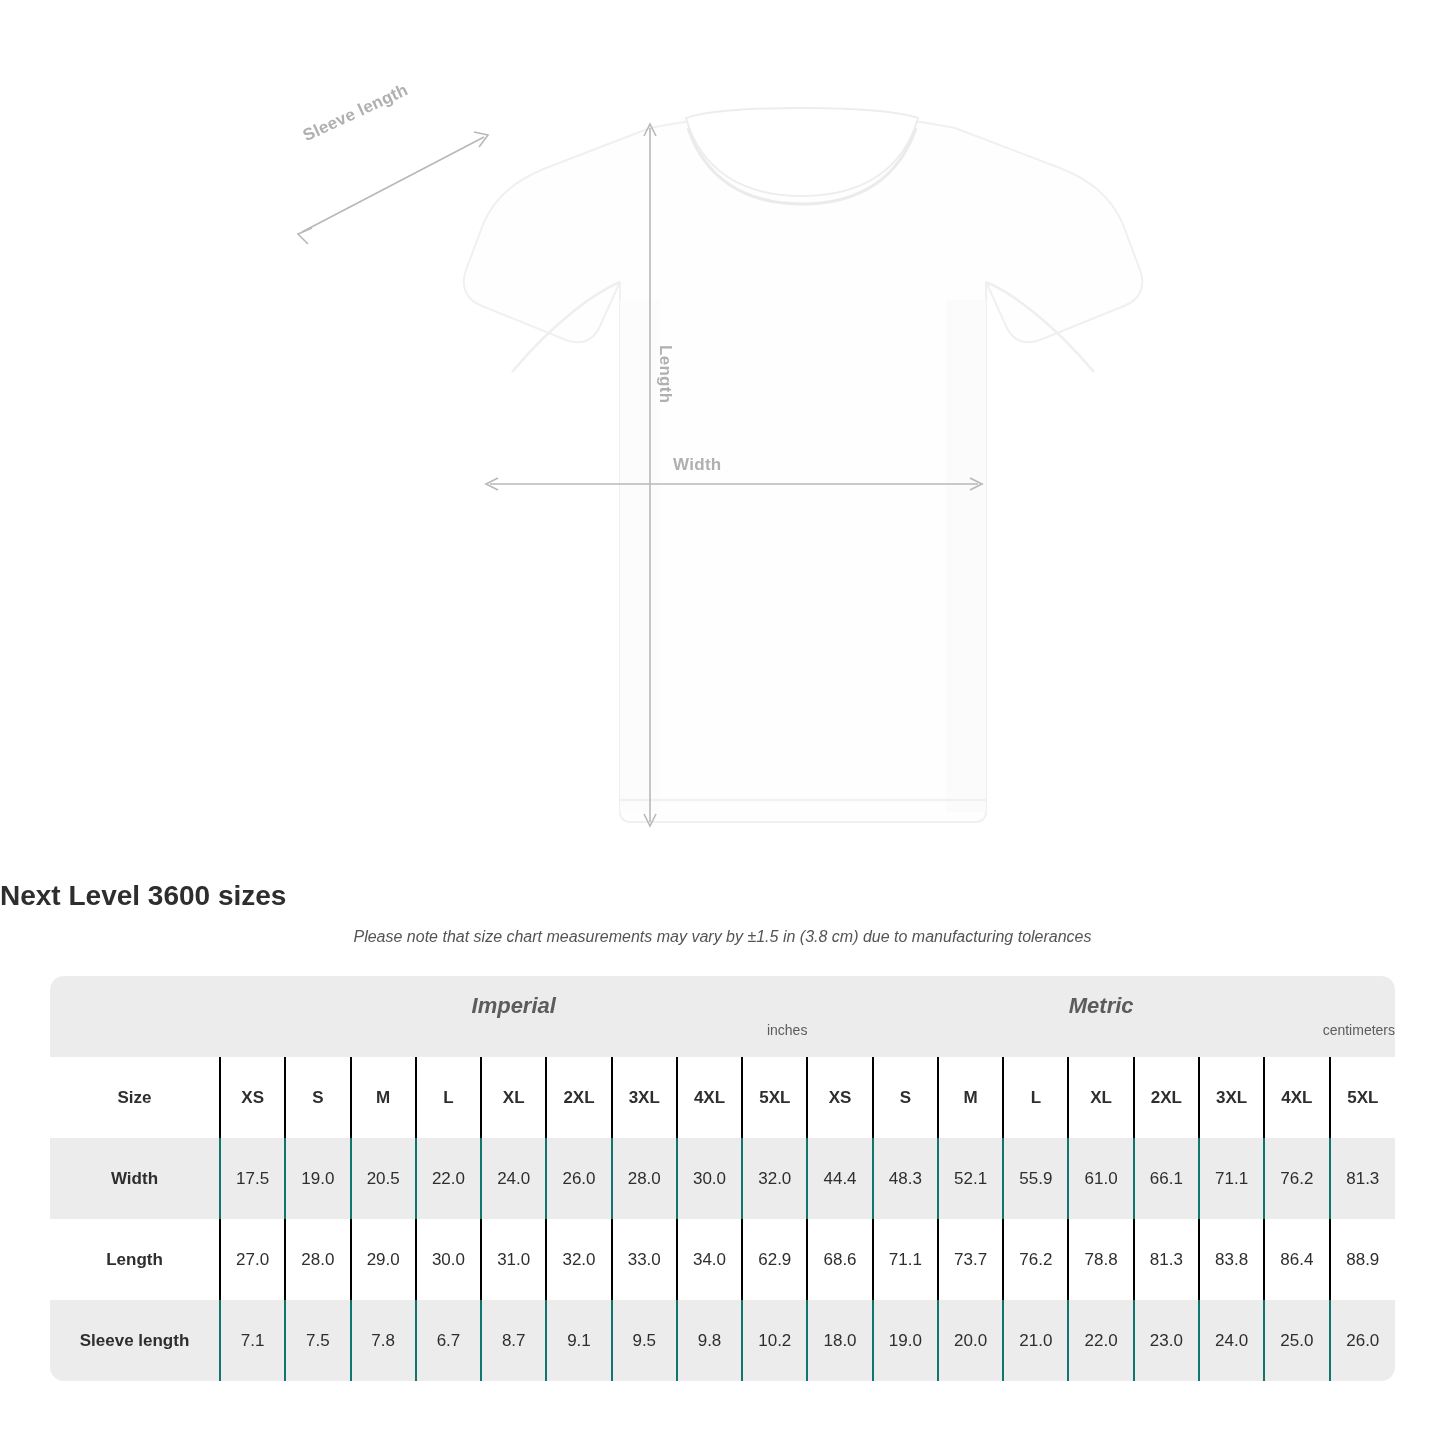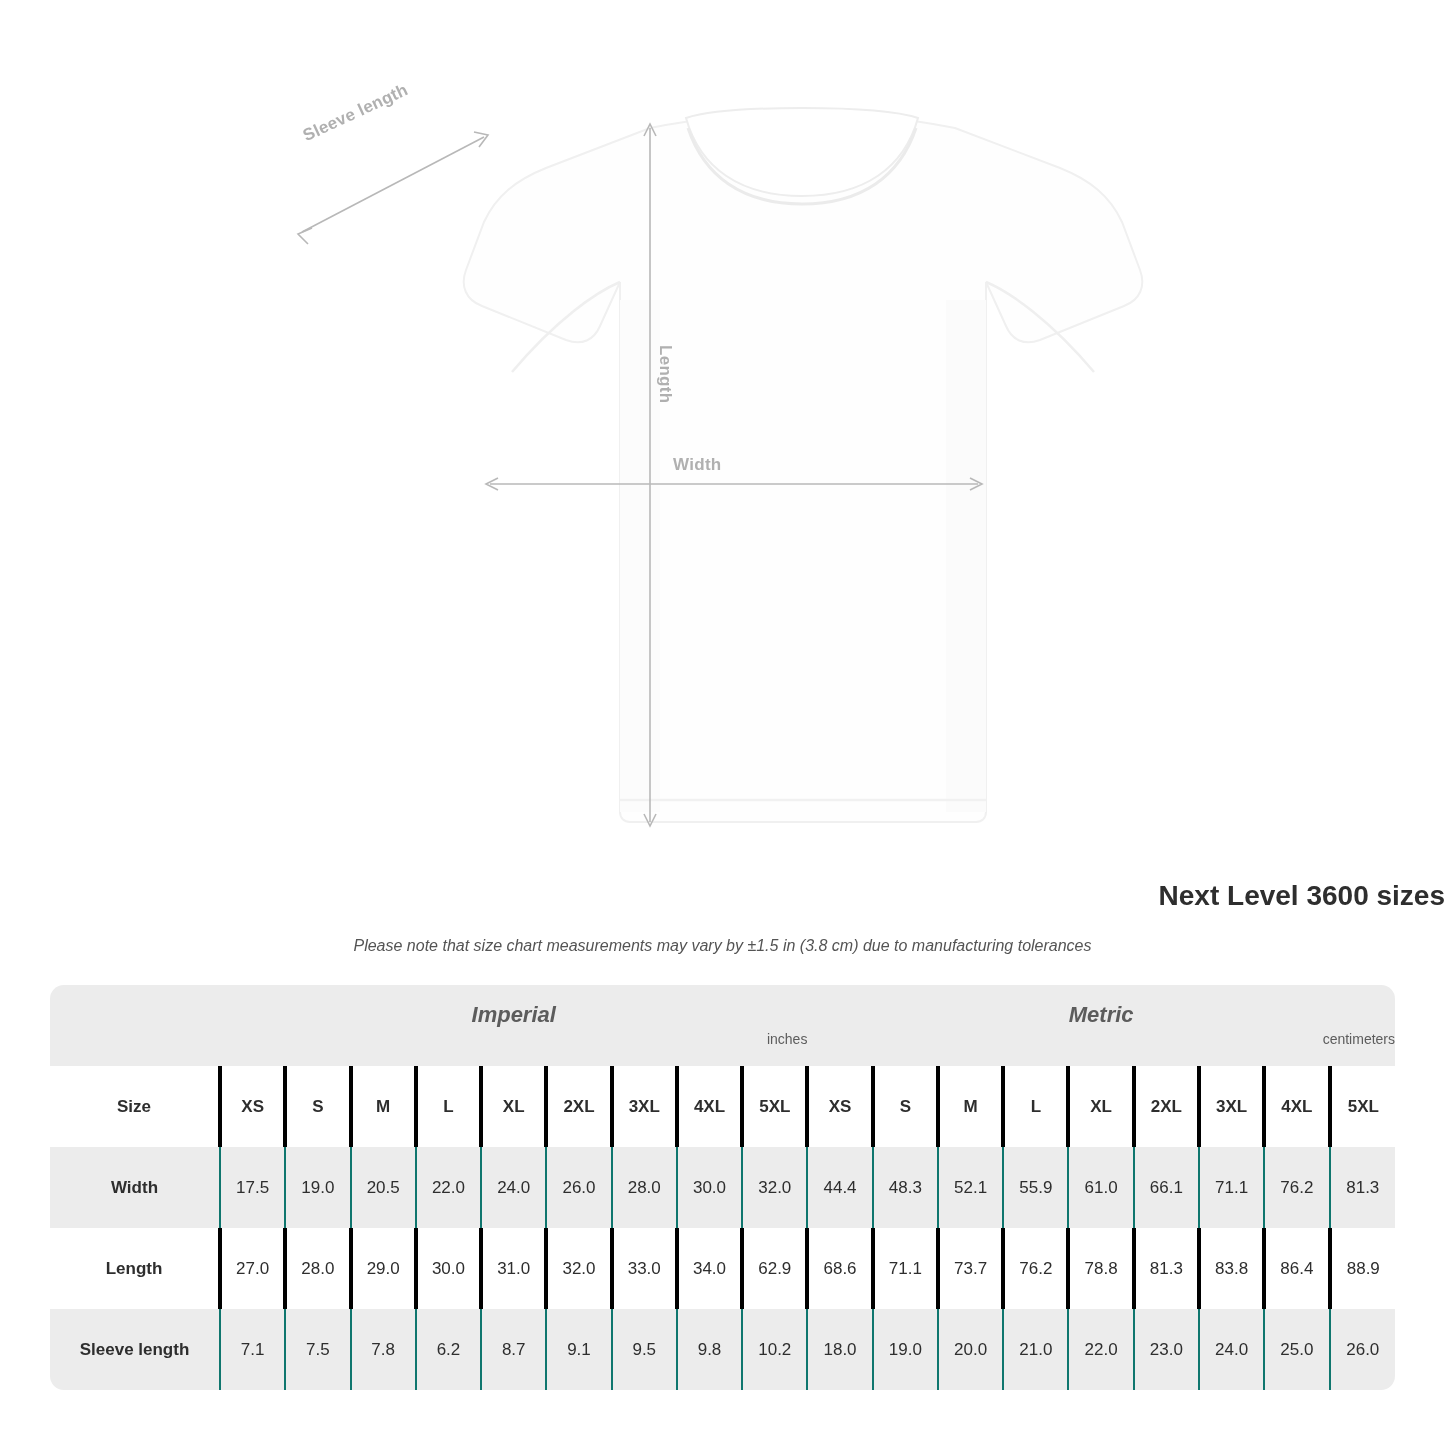--- a/index.html
+++ b/index.html
@@ -54,32 +54,32 @@
     writing-mode: vertical-rl;
     text-orientation: mixed;
   }
   .label-width {
     left: 673px;
     top: 455px;
   }
 
   
   .heading {
-    text-align: right;
+    text-align: left;
     font-size: 28px;
     font-weight: bold;
     color: #2e2e2e;
     margin-top: 25px;
   }
   .subheading {
     text-align: center;
     font-size: 16px;
     font-style: italic;
     color: #545454;
-    margin-top: 25px;
+    margin-top: 16px;
   }
 
   
   .table-wrap {
     margin: 30px 50px 0 50px;
     border-radius: 14px;
     overflow: hidden;
   }
   table.sizes {
     border-collapse: collapse;
@@ -124,21 +124,21 @@
     font-weight: bold;
     font-size: 17px;
   }
   .cell-sep {
     border-left: 2px solid #ffffff;
   }
   .row-grey .cell-sep {
     border-left: 2px solid #0f766e;
   }
   .row-white .cell-sep {
-    border-left: 4px solid #000000;
+    border-left: 2px solid #000000;
   }
   
   .table-wrap { box-shadow: none; }
 </style>
 </head>
 <body>
 
 <div class="page">
 
   <div class="illustration">
@@ -287,21 +287,21 @@
           <td class="cell-sep">83.8</td>
           <td class="cell-sep">86.4</td>
           <td class="cell-sep">88.9</td>
         </tr>
 
         <tr class="row-grey">
           <td class="rowlabel">Sleeve length</td>
           <td class="cell-sep">7.1</td>
           <td class="cell-sep">7.5</td>
           <td class="cell-sep">7.8</td>
-          <td class="cell-sep">6.2</td>
+          <td class="cell-sep">6.7</td>
           <td class="cell-sep">8.7</td>
           <td class="cell-sep">9.1</td>
           <td class="cell-sep">9.5</td>
           <td class="cell-sep">9.8</td>
           <td class="cell-sep">10.2</td>
           <td class="cell-sep">18.0</td>
           <td class="cell-sep">19.0</td>
           <td class="cell-sep">20.0</td>
           <td class="cell-sep">21.0</td>
           <td class="cell-sep">22.0</td>

